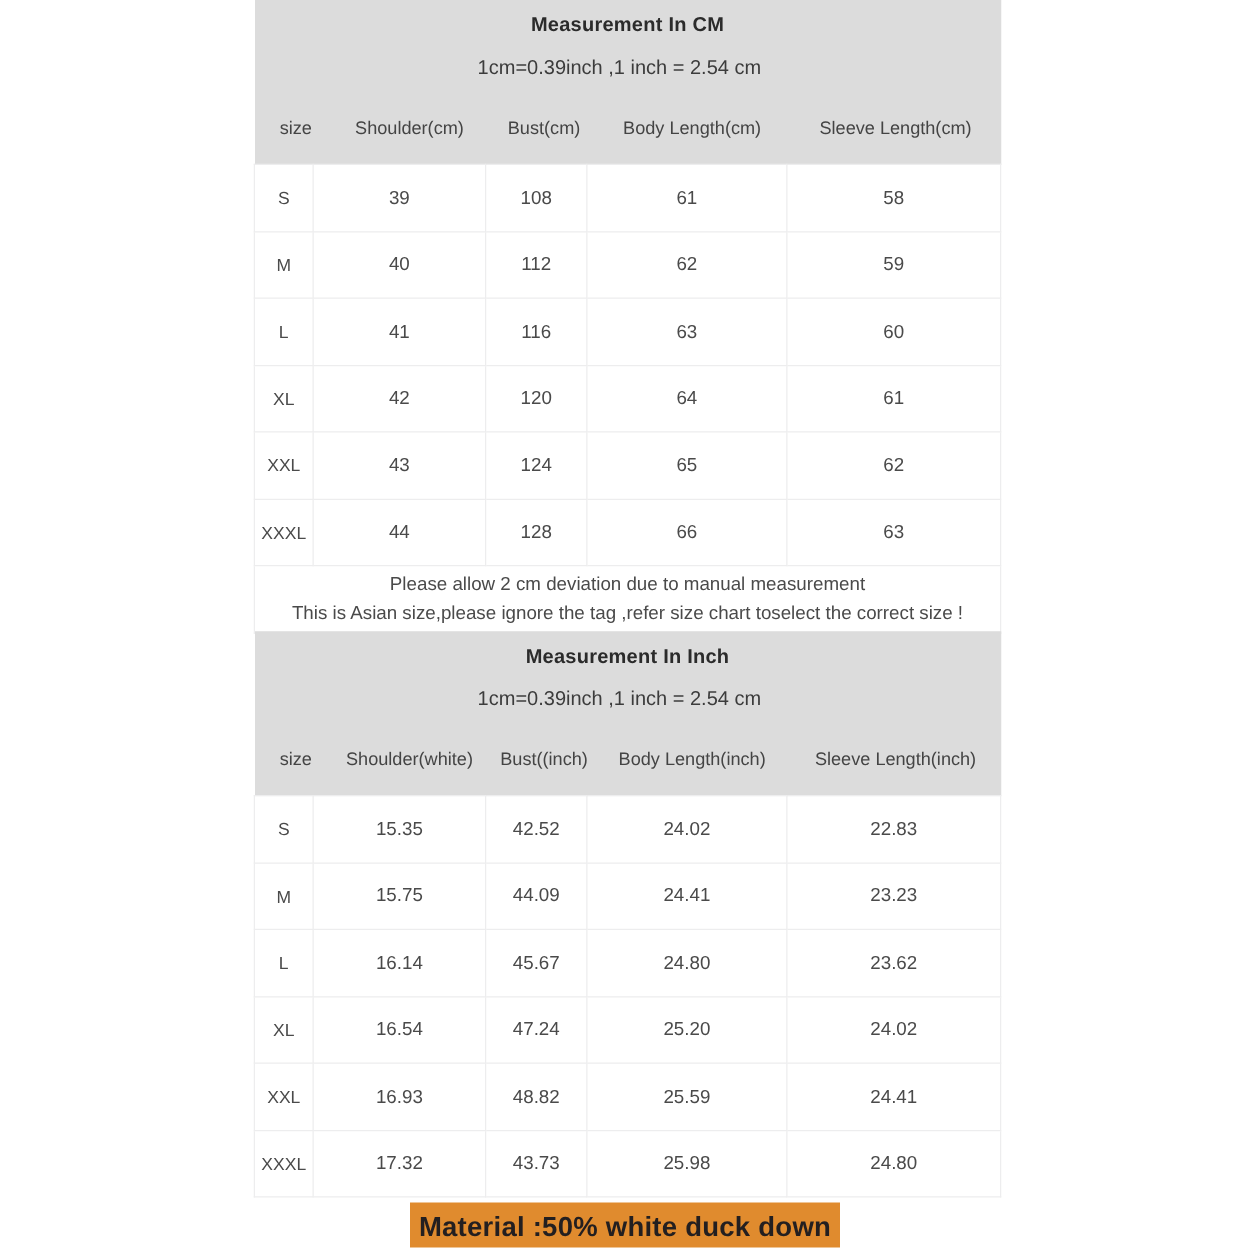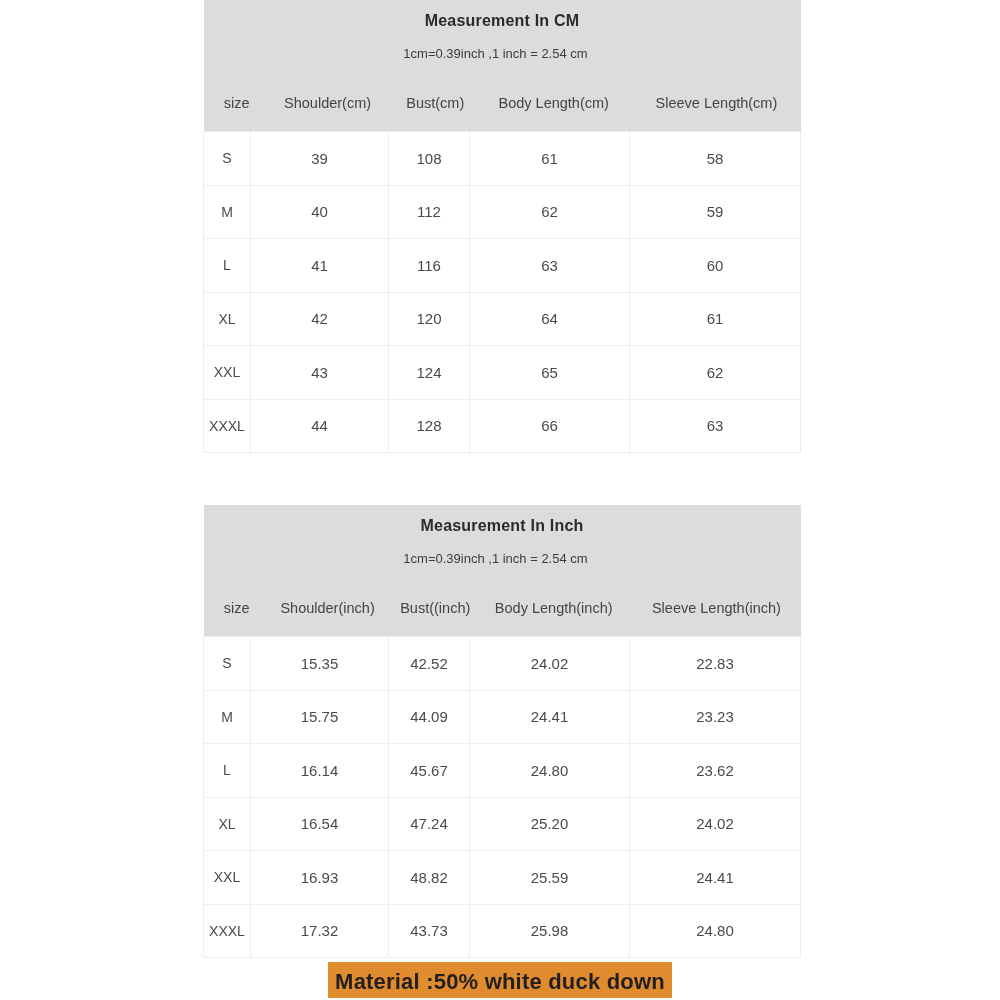--- a/index.html
+++ b/index.html
@@ -64,21 +64,21 @@
     font-weight: bold;
     color: #2b2b2b;
     letter-spacing: 0.2px;
   }
   .table-subtitle {
     position: absolute;
     left: 0;
     right: 13px;
     top: 46px;
     text-align: center;
-    font-size: 13px;
+    font-size: 16px;
     color: #3c3c3c;
   }
   .col-headers {
     position: absolute;
     left: 0;
     top: 88px;
     height: 30px;
     display: flex;
     width: 597px;
   }
@@ -202,40 +202,46 @@
         <td>65</td>
         <td>62</td>
       </tr>
       <tr>
         <td class="sz">XXXL</td>
         <td>44</td>
         <td>128</td>
         <td>66</td>
         <td>63</td>
       </tr>
+      <tr>
+        <td class="note-cell" colspan="5">
+          <span class="note-line">Please allow 2 cm deviation due to manual measurement</span>
+          <span class="note-line">This is Asian size,please ignore the tag ,refer size chart toselect the correct size !</span>
+        </td>
+      </tr>
     </tbody>
   </table>
 
   <table class="size-table" style="top:505px;">
     <colgroup>
       <col class="c-size">
         <col class="c-should">
         <col class="c-bust">
         <col class="c-body">
         <col class="c-sleeve">
     </colgroup>
     <thead>
       <tr>
         <th class="head-cell" colspan="5">
           <div class="head-inner">
             <div class="table-title">Measurement In Inch</div>
             <div class="table-subtitle">1cm=0.39inch ,1 inch = 2.54 cm</div>
             <div class="col-headers">
               <div class="ch-size">size</div>
-              <div class="ch-should">Shoulder(inch)</div>
+              <div class="ch-should">Shoulder(white)</div>
               <div class="ch-bust">Bust((inch)</div>
               <div class="ch-body">Body Length(inch)</div>
               <div class="ch-sleeve">Sleeve Length(inch)</div>
             </div>
           </div>
         </th>
       </tr>
     </thead>
     <tbody>
       <tr>

